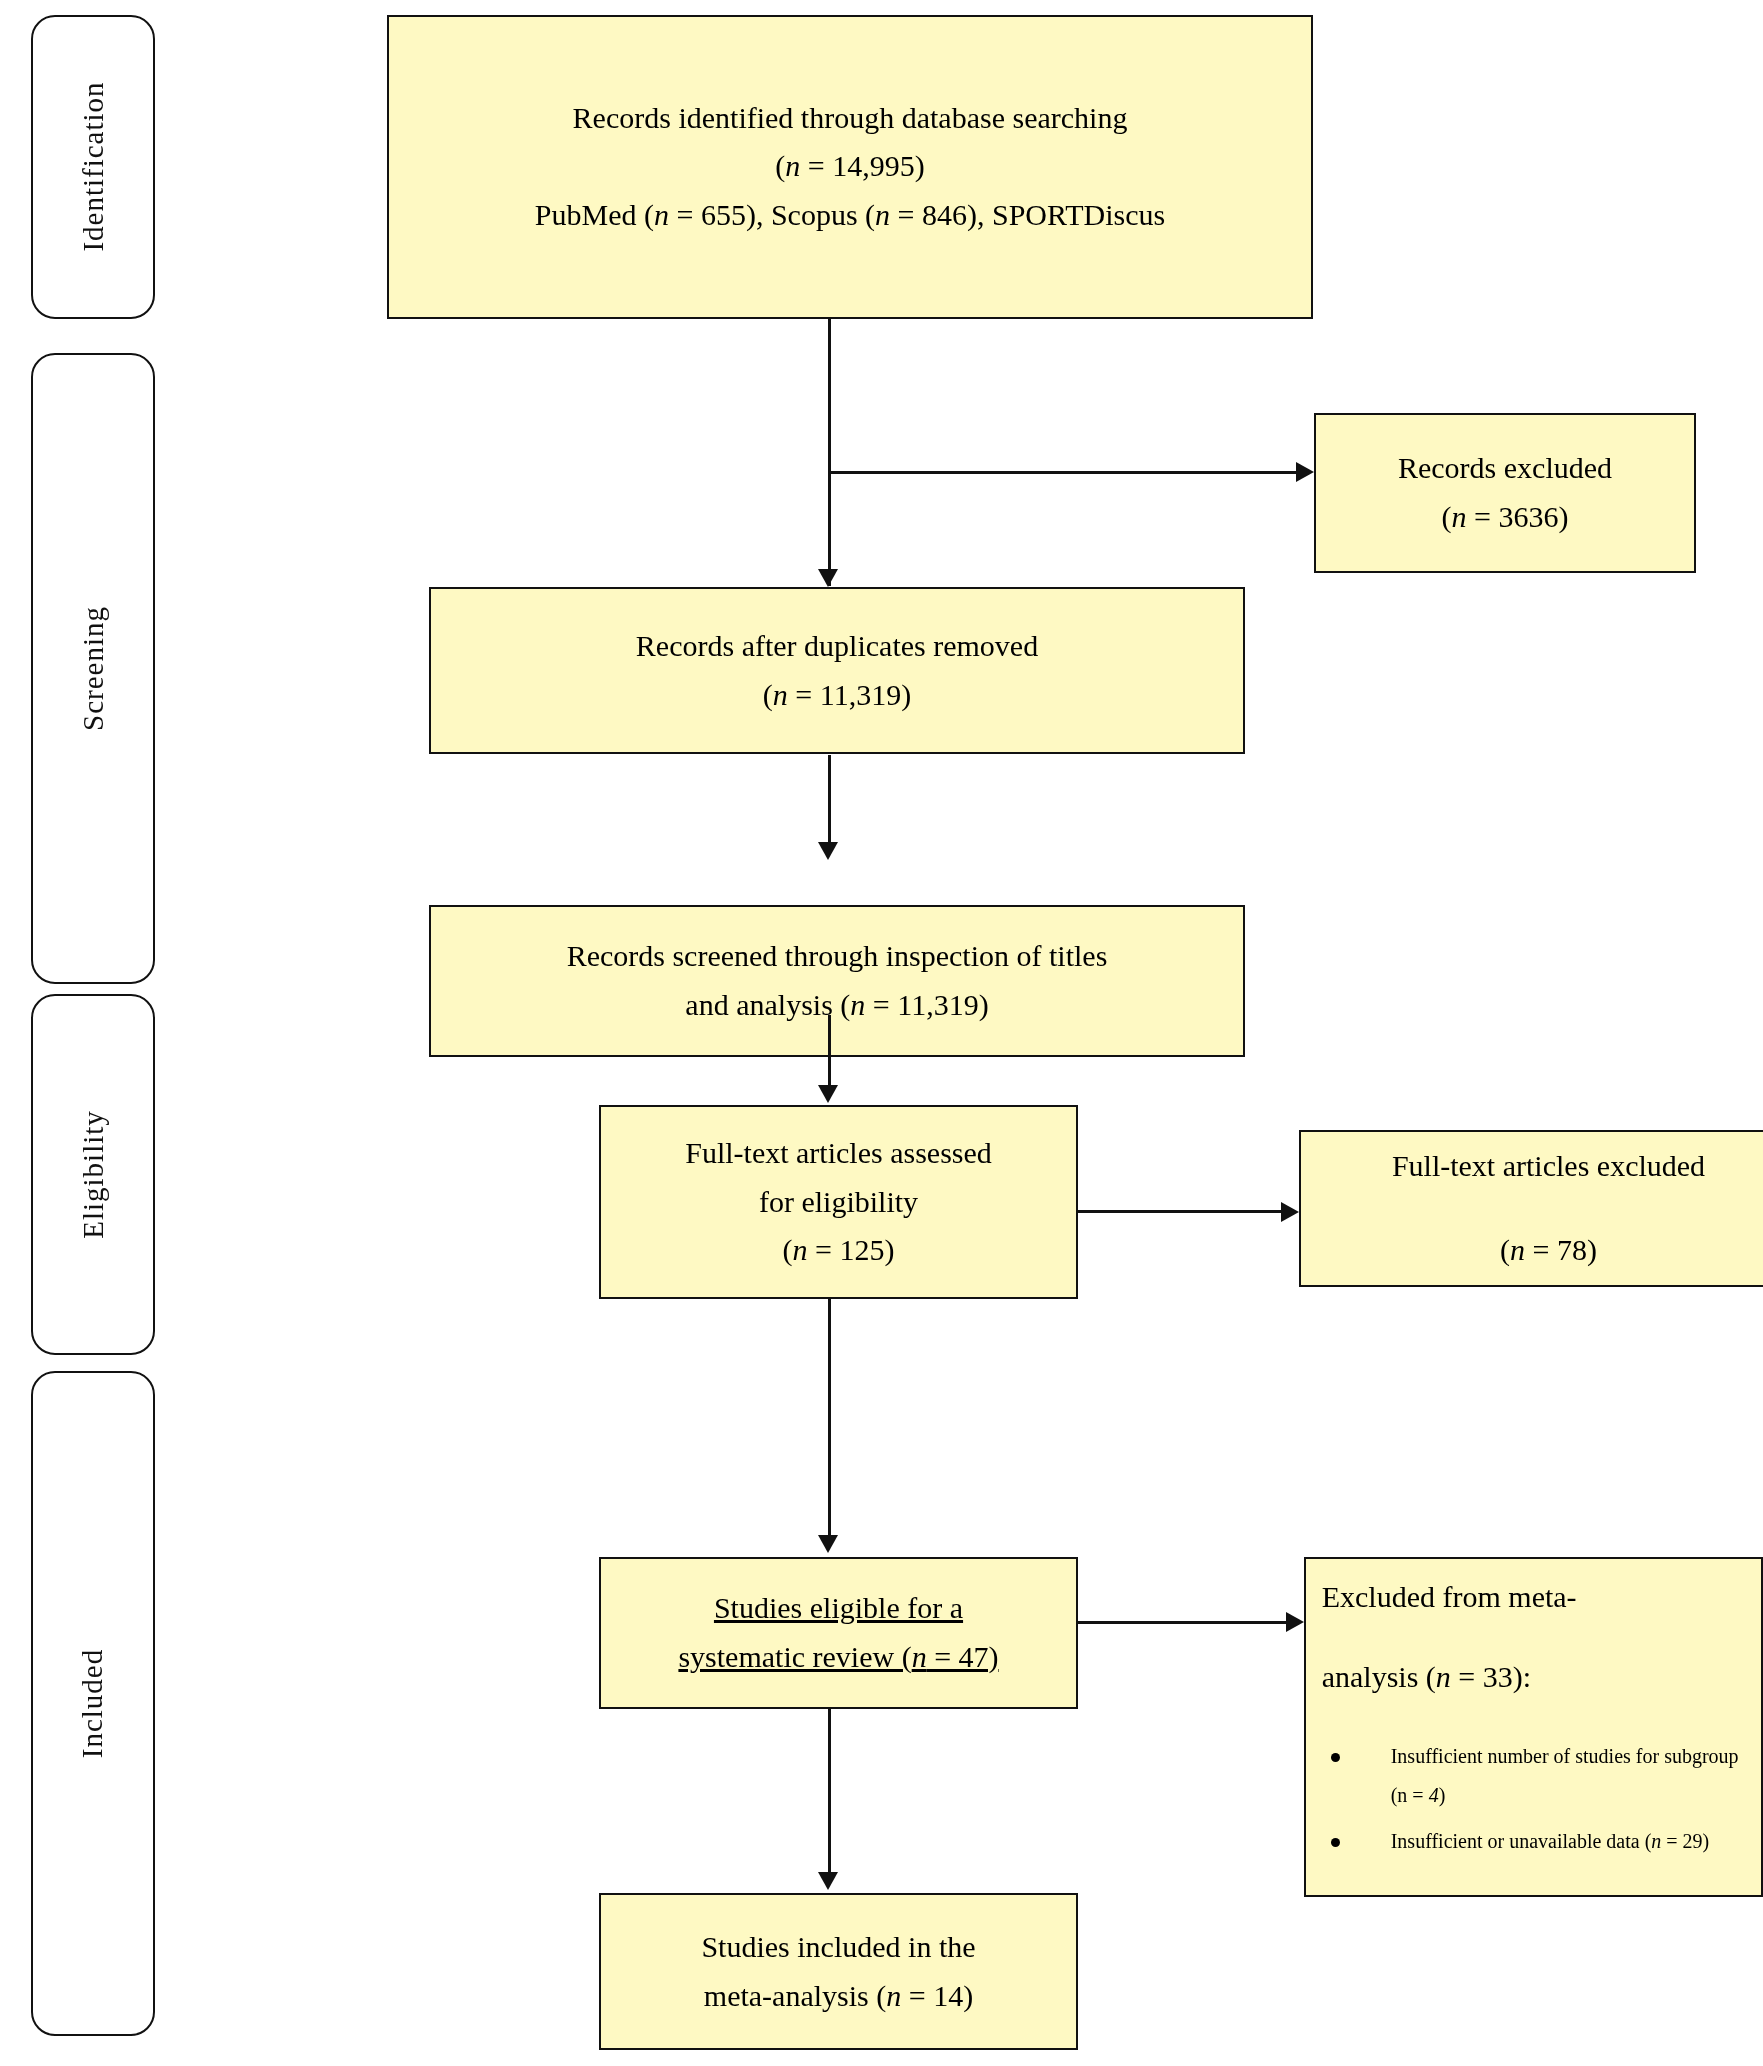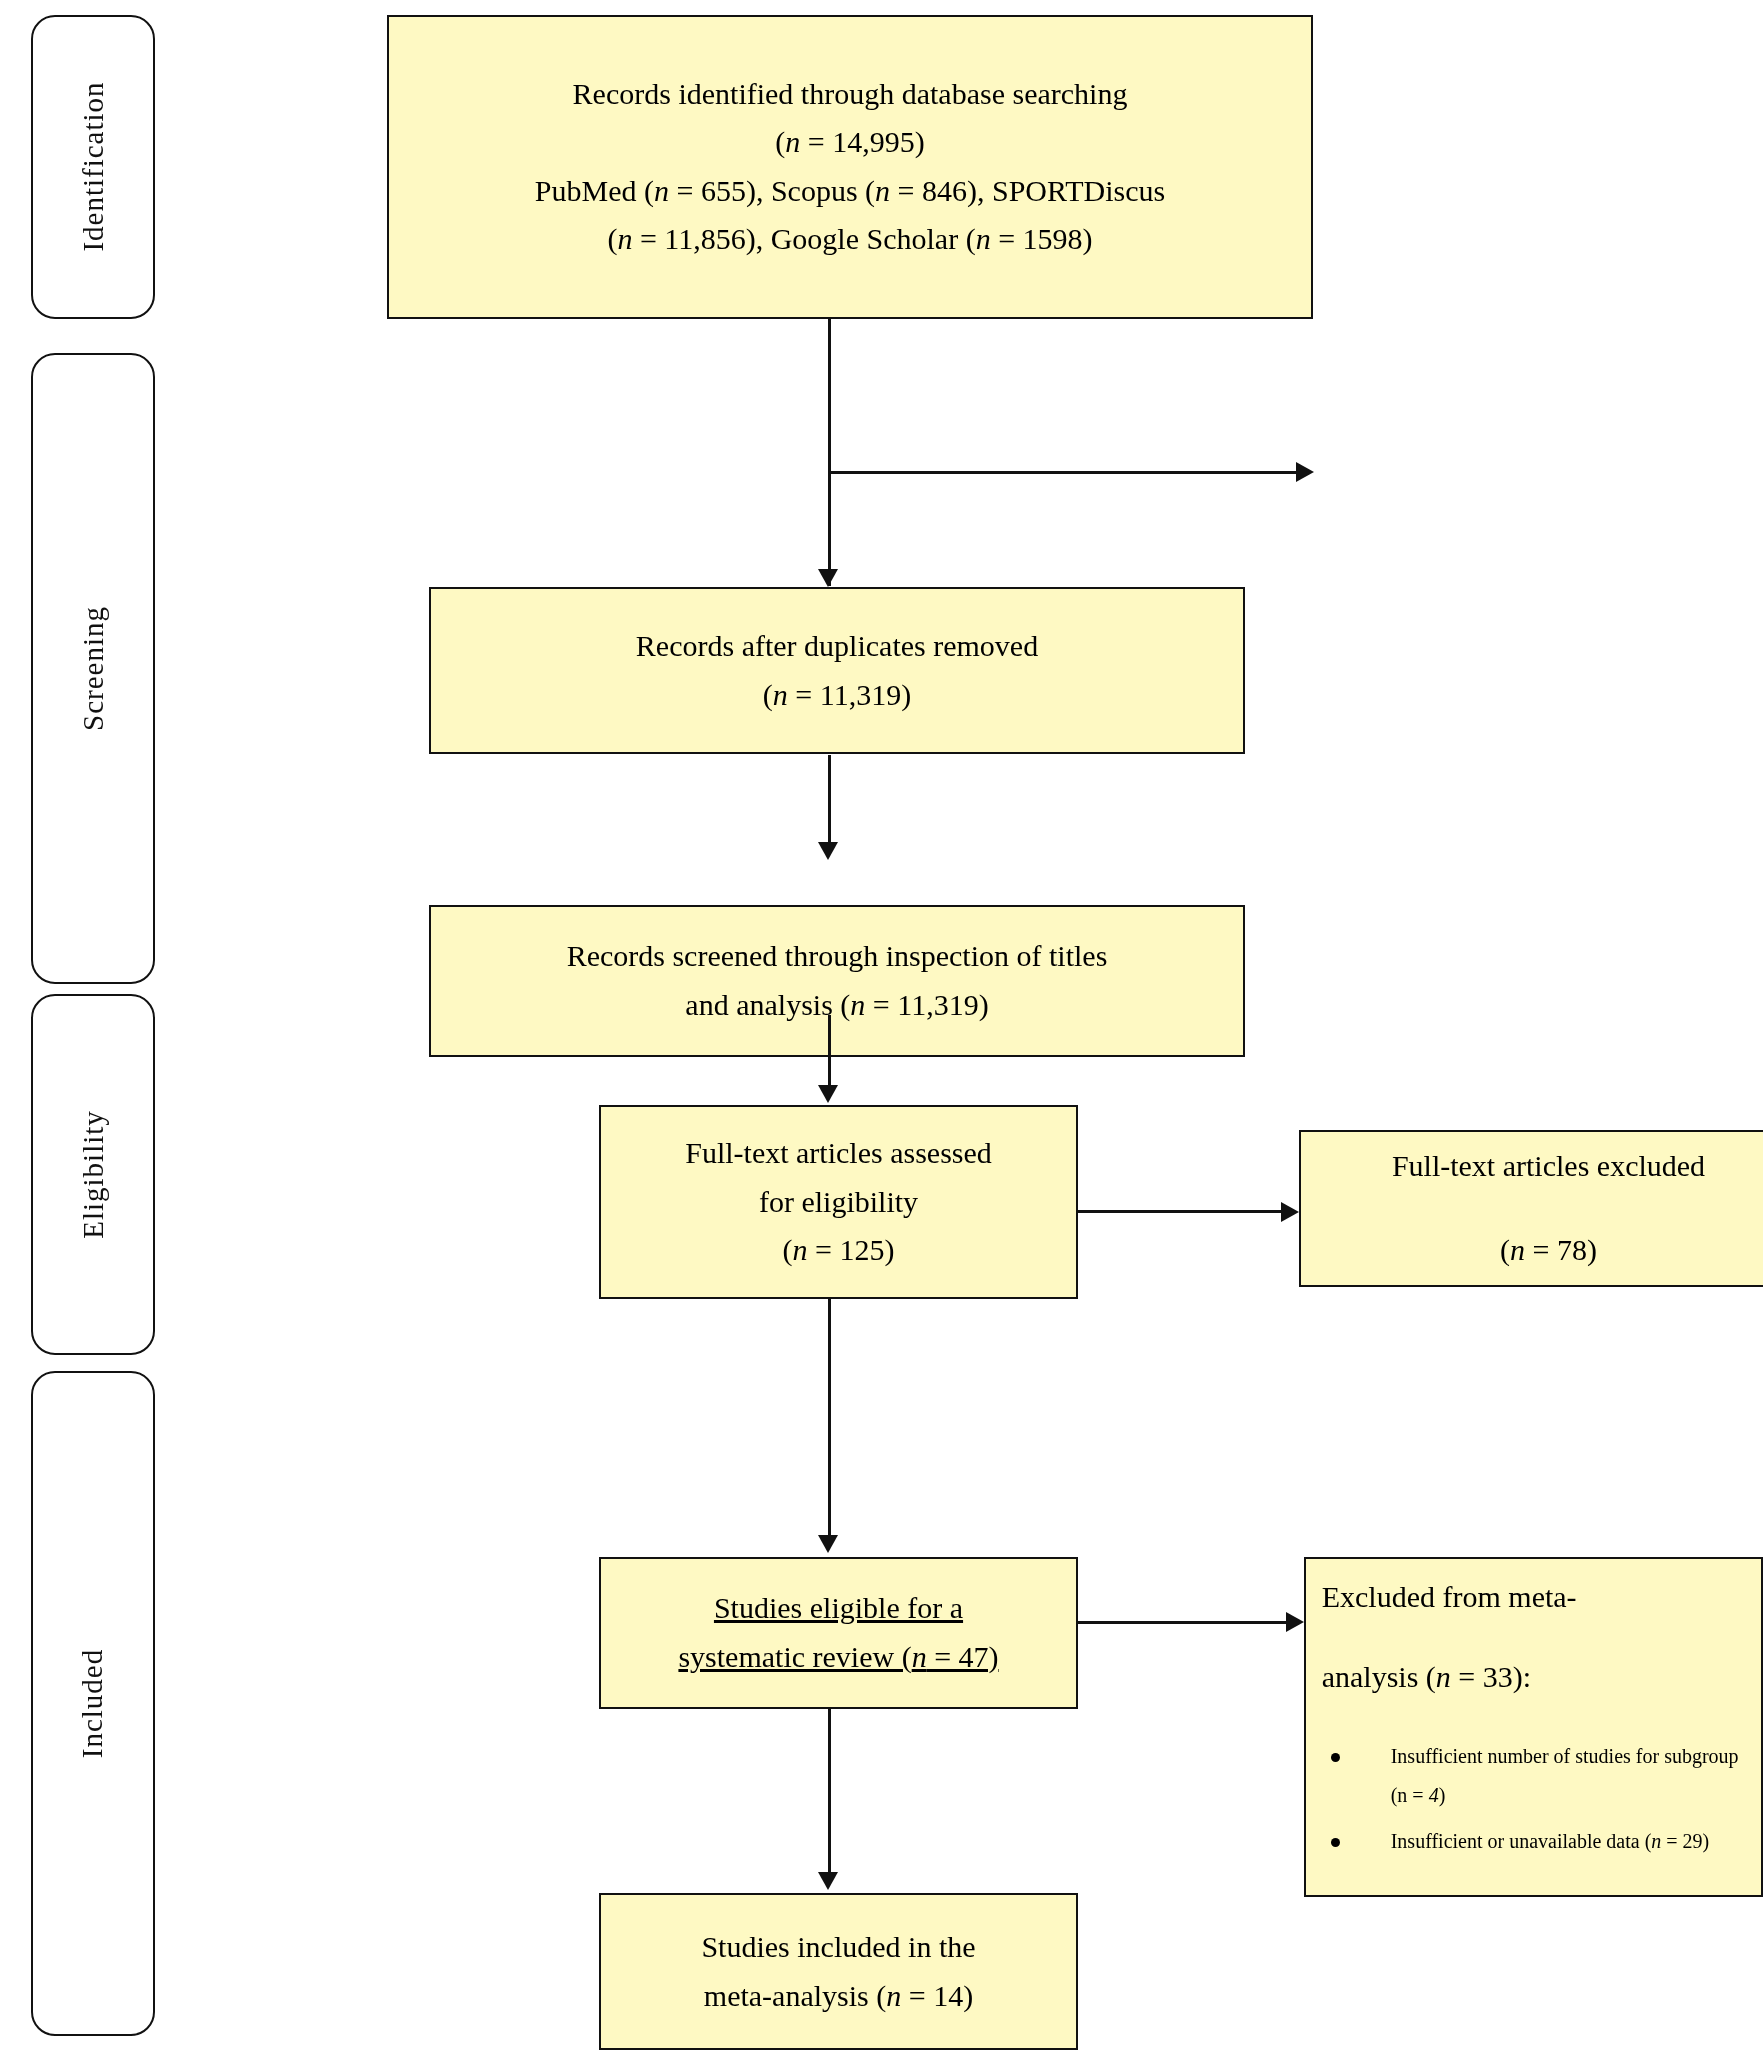--- a/index.html
+++ b/index.html
@@ -97,31 +97,34 @@
   </div>
 
   <div class="fbox" style="left:387px; top:14.7px; width:926px; height:304px;">
     <div class="line">Records identified through database searching</div>
     <div class="line">
       <span>(</span><span class="ital">n</span><span> = 14,995)</span>
     </div>
     <div class="line">
       <span>PubMed (</span><span class="ital">n</span><span> = 655), Scopus (</span><span class="ital">n</span><span> = 846), SPORTDiscus</span>
     </div>
-    <div class="line">
-      <span>(</span><span class="ital">n</span><span> = 11,856), Google Scholar (</span><span class="ital">n</span><span> = 1598)</span>
-    </div>
   </div>
 
   <div class="vline" style="left:828px; top:318px; height:268px;"></div>
   <div class="arrow-down" style="left:818px; top:569px;"></div>
 
   <div class="hline" style="left:828px; top:471px; width:468px;"></div>
   <div class="arrow-right" style="left:1296px; top:462px;"></div>
 
+  <div class="fbox" style="left:1314px; top:413px; width:382px; height:160px;">
+    <div class="line">Records excluded</div>
+    <div class="line">
+      <span>(</span><span class="ital">n</span><span> = 3636)</span>
+    </div>
+  </div>
 
   <div class="fbox" style="left:429px; top:587px; width:816px; height:167px;">
     <div class="line">Records after duplicates removed</div>
     <div class="line">
       <span>(</span><span class="ital">n</span><span> = 11,319)</span>
     </div>
   </div>
 
   <div class="vline" style="left:828px; top:755px; height:91px;"></div>
   <div class="arrow-down" style="left:818px; top:842px;"></div>

